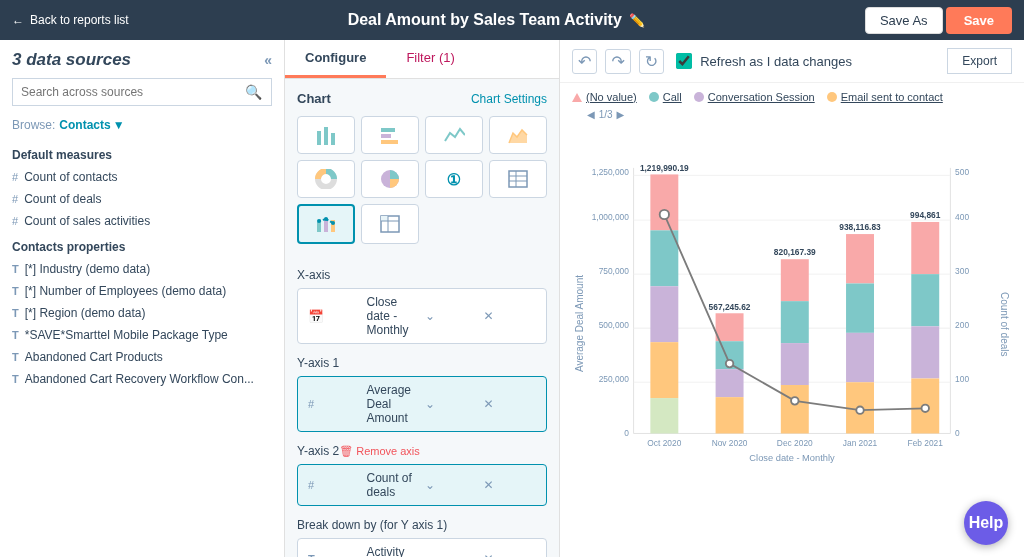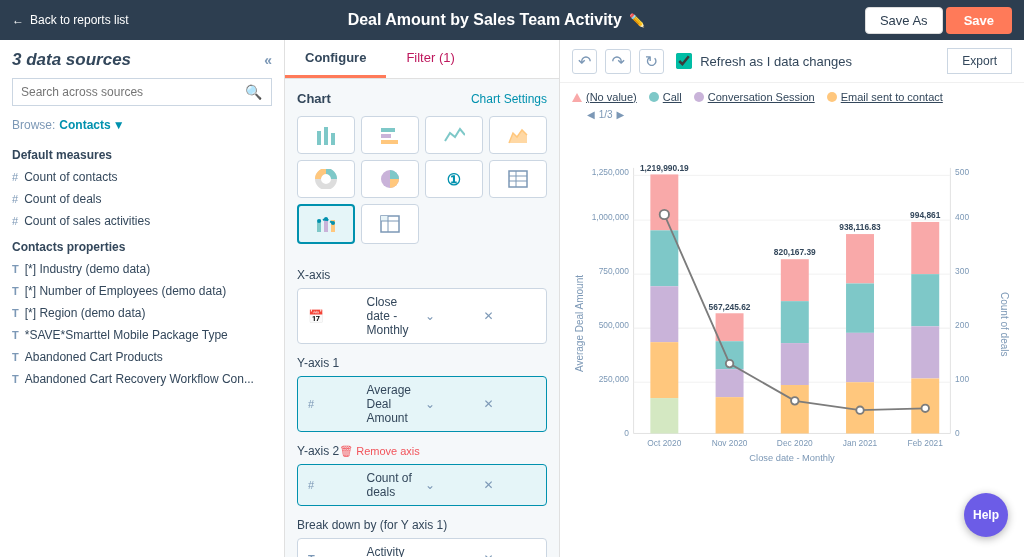--- a/index.html
+++ b/index.html
@@ -71,21 +71,21 @@
     .refresh-label { font-size: 13px; color: #33475b; }
     .checkbox-teal { width: 16px; height: 16px; accent-color: #00bda5; }
     .export-btn { background: white; border: 1px solid #cbd6e2; border-radius: 0; padding: 5px 14px; font-size: 12px; cursor: pointer; color: #33475b; }
 
     .chart-area { flex: 1; padding: 8px 12px; position: relative; }
     .legend { display: flex; align-items: center; gap: 12px; font-size: 11px; margin-bottom: 6px; flex-wrap: wrap; text-decoration: underline; }
     .legend-item { display: flex; align-items: center; gap: 4px; }
     .legend-dot { width: 10px; height: 10px; border-radius: 50%; }
 
     
-    .help-btn { position: fixed; bottom: 20px; right: 16px; background: #6c5ce7; color: white; border-radius: 50%; width: 44px; height: 44px; display: flex; align-items: center; justify-content: center; font-size: 12px; font-weight: 600; cursor: pointer; box-shadow: 0 2px 8px rgba(0,0,0,0.3); }
+    .help-btn { position: fixed; bottom: 12px; right: 16px; background: #6c5ce7; color: white; border-radius: 50%; width: 44px; height: 44px; display: flex; align-items: center; justify-content: center; font-size: 16px; font-weight: 600; cursor: pointer; box-shadow: 0 2px 8px rgba(0,0,0,0.3); }
   </style>
 </head>
 <body>
 
 <div class="header">
   <div class="header-back">
     <span>←</span>
     <span>Back to reports list</span>
   </div>
   <div class="header-title">

